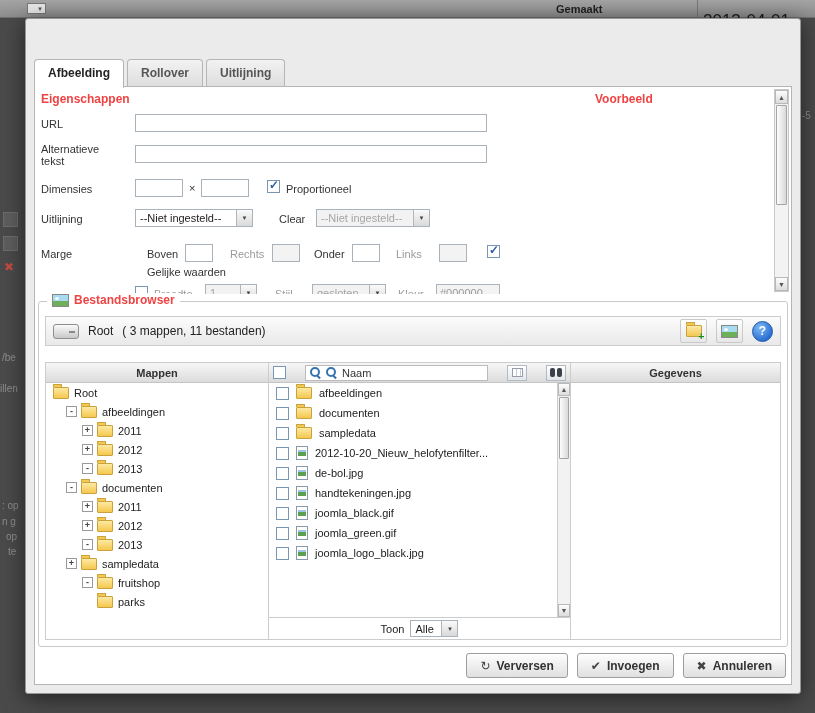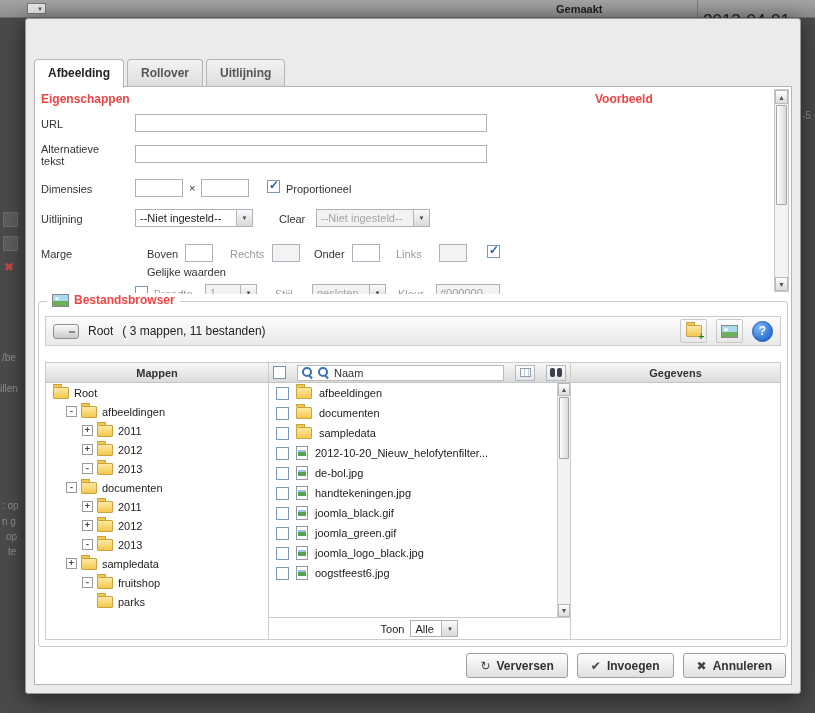--- a/index.html
+++ b/index.html
@@ -80,21 +80,21 @@
   .mini-image::after{content:"";position:absolute;left:2px;top:2px;width:4px;height:3px;background:#fff;border-radius:50%;opacity:.9;}
   .help-btn{width:21px;height:21px;border-radius:50%;border:1px solid #1d55a8;background:radial-gradient(circle at 35% 30%,#7db9f2,#2a6fd4 72%);color:#fff;display:flex;align-items:center;justify-content:center;cursor:pointer;}
   .help-btn::after{content:"?";font-size:12px;font-weight:bold;}
 
   .browser-grid{position:absolute;left:6px;right:6px;top:60px;bottom:6px;display:flex;}
   .col{position:relative;background:#fff;border:1px solid #ccc;}
   .col-folders{width:224px;}
   .col-files{width:302px;border-left:none;}
   .col-details{flex:1;border-left:none;}
   .col-header{height:20px;background:linear-gradient(#f7f7f7,#dbdbdb);border-bottom:1px solid #c5c5c5;font-size:11px;font-weight:bold;color:#333;display:flex;align-items:center;justify-content:center;}
-  .files-header{justify-content:flex-start;padding:0 4px;gap:11px;}
+  .files-header{justify-content:flex-start;padding:0 4px;gap:19px;}
   .name-box{flex:1;height:16px;background:#fff;border:1px solid #bbb;display:flex;align-items:center;gap:5px;padding:0 4px;font-weight:normal;}
   .hdr-btn{width:20px;height:16px;border:1px solid #b3bac2;background:linear-gradient(#fff,#e2e6ea);display:flex;align-items:center;justify-content:center;flex:none;cursor:pointer;}
   .icon-zoom{width:11px;height:11px;position:relative;}
   .icon-zoom::before{content:"";position:absolute;left:0;top:0;width:6px;height:6px;border:2px solid #3572b0;border-radius:50%;}
   .icon-zoom::after{content:"";position:absolute;left:8px;top:8px;width:4px;height:2px;background:#3572b0;transform:rotate(45deg);transform-origin:0 0;}
   .icon-columns{width:11px;height:9px;border:1px solid #99a;background:linear-gradient(90deg,#fff 0 3px,#bcd 3px 4px,#fff 4px 7px,#bcd 7px 8px,#fff 8px);}
   .icon-binoc{width:12px;height:9px;position:relative;}
   .icon-binoc::before{content:"";position:absolute;left:0;top:0;width:5px;height:9px;background:#3a4148;border-radius:2px;}
   .icon-binoc::after{content:"";position:absolute;right:0;top:0;width:5px;height:9px;background:#3a4148;border-radius:2px;}
 
@@ -361,25 +361,20 @@
             <div class="frow">
                 <span class="cb"></span>
                 <span class="imgfile-icon"></span>
                 <span class="fname">joomla_green.gif</span>
               </div>
             <div class="frow">
                 <span class="cb"></span>
                 <span class="imgfile-icon"></span>
                 <span class="fname">joomla_logo_black.jpg</span>
               </div>
-            <div class="frow">
-                <span class="cb"></span>
-                <span class="imgfile-icon"></span>
-                <span class="fname">oogstfeest6.jpg</span>
-              </div>
           </div>
           <div class="list-scroll">
             <div class="sb-btn up"></div>
             <div class="sb-thumb"></div>
             <div class="sb-btn down"></div>
           </div>
           <div class="list-footer">
             <span>Toon</span>
             <div class="sel small-sel">
               <span class="sel-text">Alle</span>

